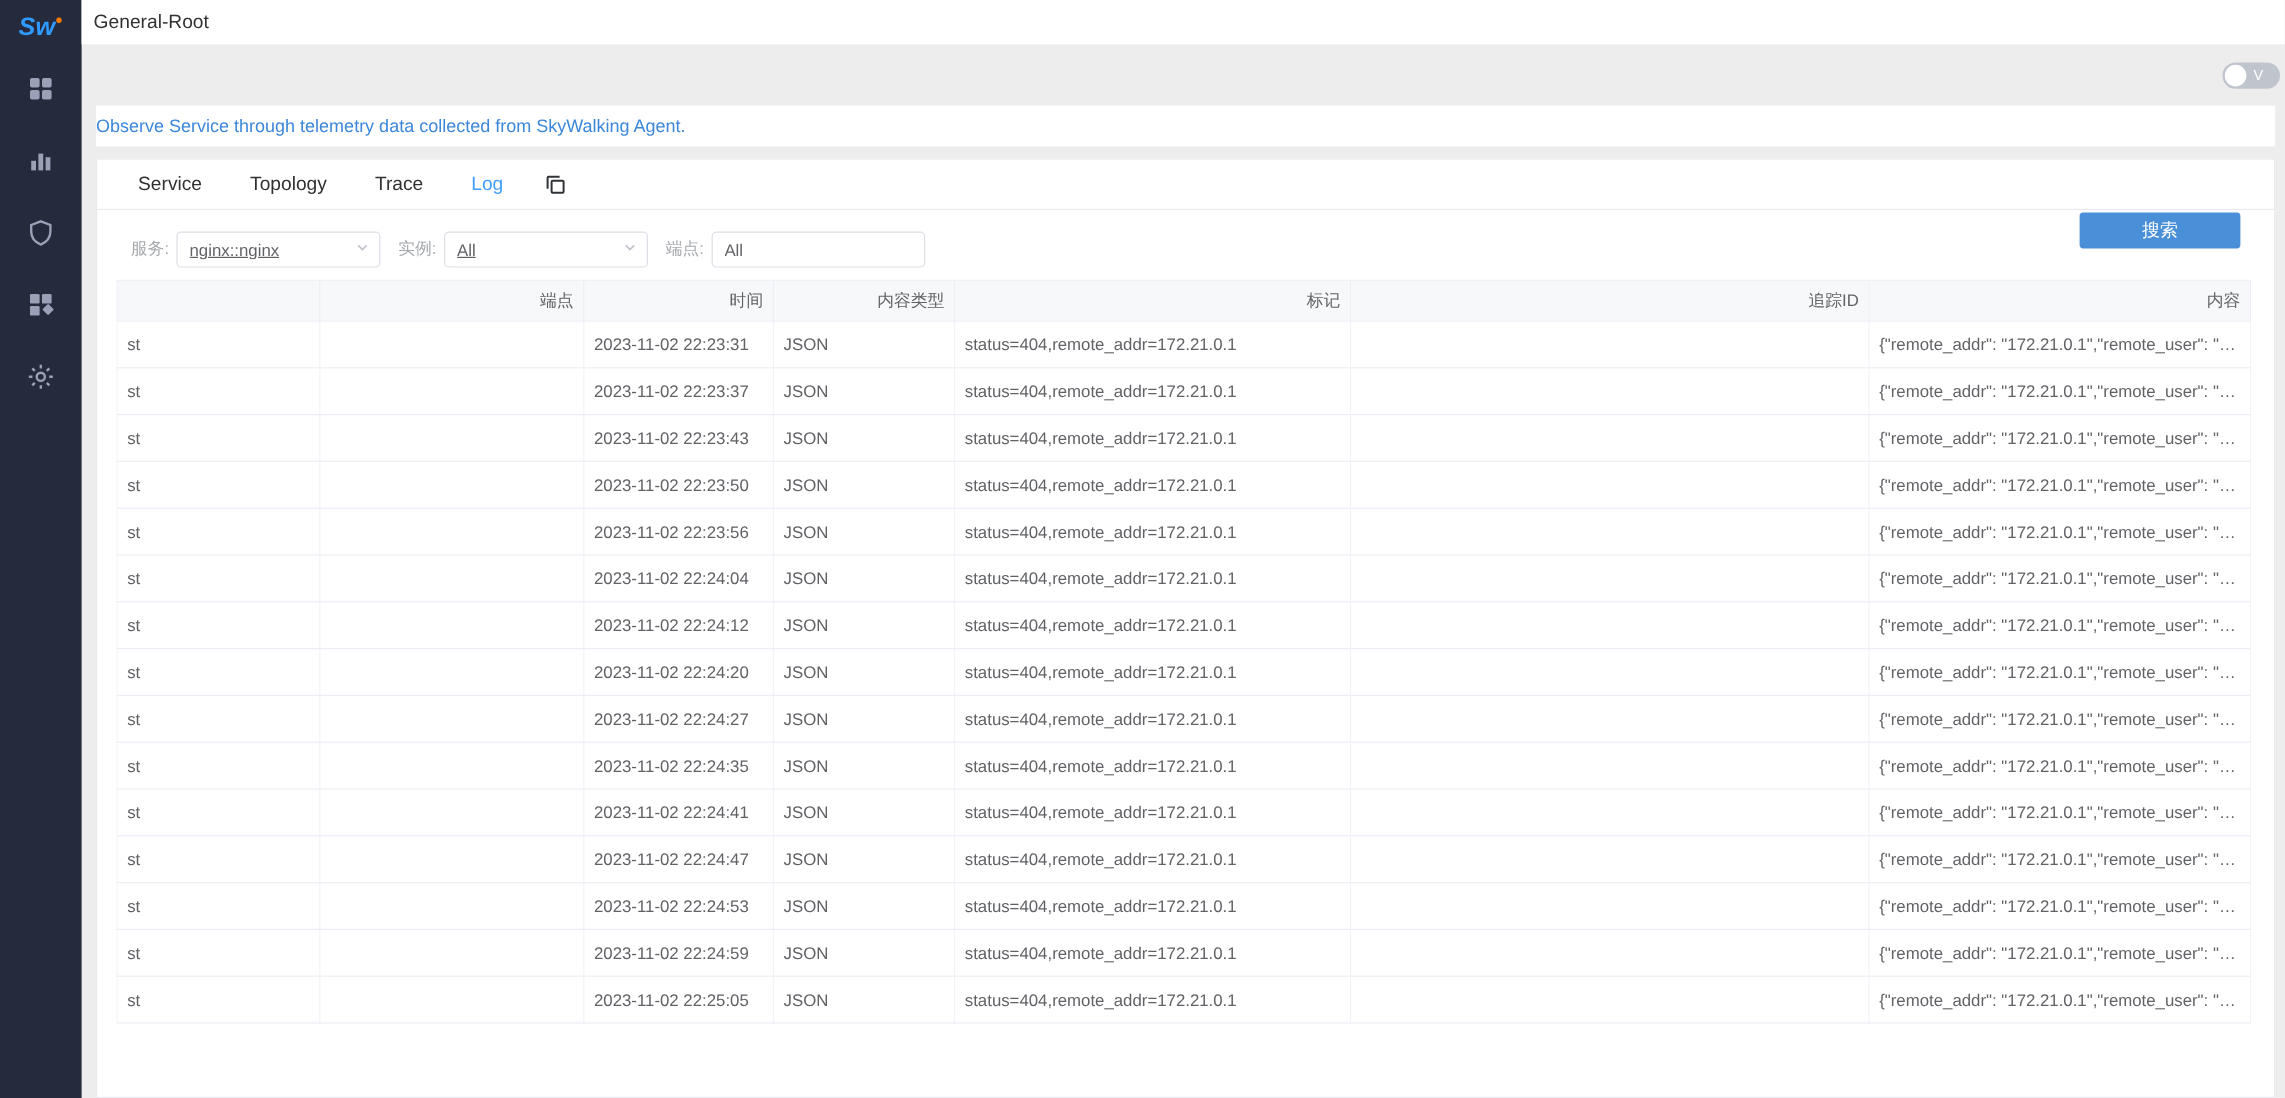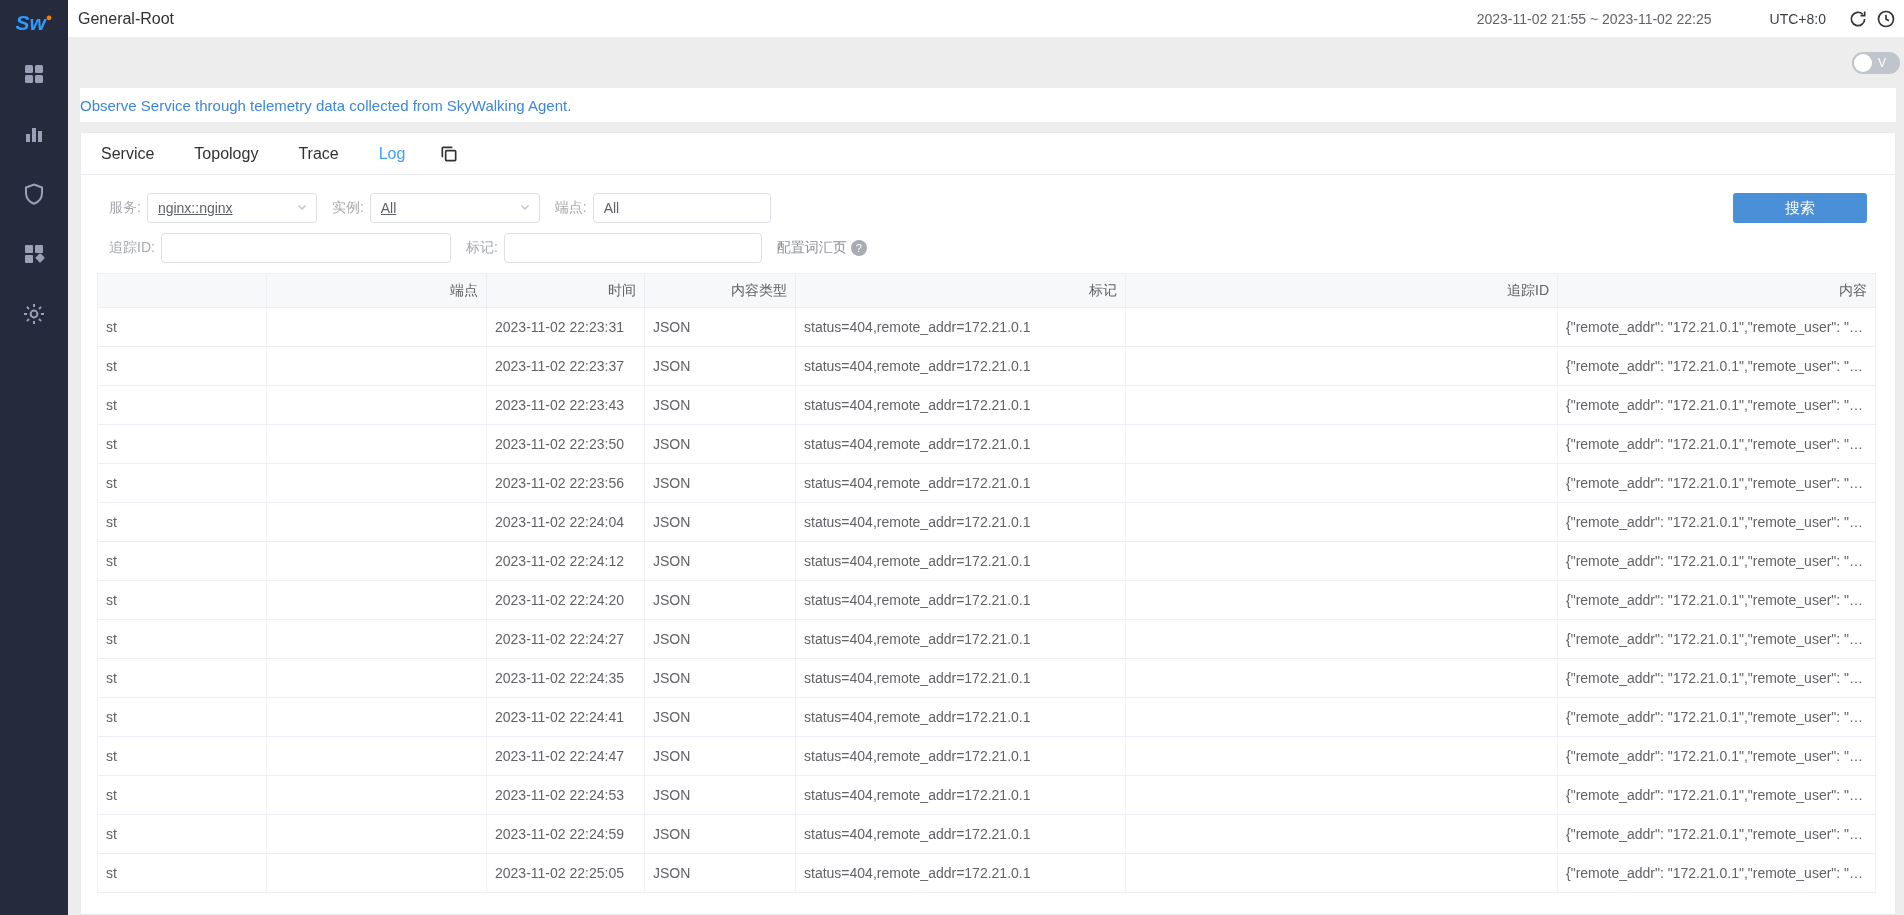--- a/index.html
+++ b/index.html
@@ -36,21 +36,21 @@
 
   .banner { background:#fff; margin:0 8px 10px 12px; height:34px; display:flex; align-items:center;
     flex-shrink:0; }
   .banner-text { color:var(--banner-link,#3d87d9); font-size:15px; }
 
   
   .panel { background:#fff; margin:0 8px 0 12px; flex:1; overflow:hidden;
     display:flex; flex-direction:column; border:1px solid #e9eaee; }
 
   .tabs { display:flex; align-items:center; height:42px; border-bottom:1px solid #e8eaed;
-    flex-shrink:0; }
+    padding-left:14px; flex-shrink:0; }
   .tab { padding:0 20px; font-size:16px; color:#303133; height:100%;
     display:flex; align-items:center; cursor:pointer; }
   .tab.active { color:var(--accent,#409eff); }
   .tabs-extra { width:20px; height:20px; color:#2f3337; margin-left:14px; cursor:pointer; }
   .tabs-extra svg { width:100%; height:100%; }
 
   
   .filters { padding:18px 0 0 28px; position:relative; flex-shrink:0; }
   .frow { display:flex; align-items:center; margin-bottom:10px; }
   .flabel { color:#a6a9ad; font-size:14px; margin-right:6px; white-space:nowrap; }
@@ -61,21 +61,21 @@
   .finput { height:30px; border:1px solid #dcdfe6; border-radius:4px; background:#fff;
     padding:0 10px; font-size:14px; color:#606266; margin-right:15px;
     font-family:"Liberation Sans","DejaVu Sans",sans-serif; outline:none; }
   .w-endpoint { width:178px; }
   .w-trace { width:290px; }
   .w-tag { width:258px; }
   .config-link { color:#8d9095; font-size:14px; display:flex; align-items:center; cursor:pointer; }
   .q-icon { width:16px; height:16px; border-radius:50%; background:#a8abb2; color:#fff; font-size:11px;
     display:inline-flex; align-items:center; justify-content:center; margin-left:4px; }
   .hint { font-weight:bold; color:#5a5e66; font-size:14px; padding:2px 0 16px; }
-  .search-btn { position:absolute; right:28px; top:18px; width:134px; height:30px;
+  .search-btn { position:absolute; right:28px; top:2px; width:134px; height:30px;
     background:var(--search-button,#4a90d9); color:#fff; border:none; border-radius:3px;
     font-size:15px; cursor:pointer; font-family:"Liberation Sans","DejaVu Sans",sans-serif; }
 
   
   .table-wrap { margin:0 19px 0 16px; flex:1; overflow:hidden; }
   table { width:100%; border-collapse:collapse; table-layout:fixed; font-size:14px; color:#606266; }
   thead th { background:#f7f8fa; height:34px; text-align:right; font-weight:normal; color:#606266;
     padding:0 8px; border:1px solid #ebeef5; white-space:nowrap; overflow:hidden; }
   tbody td { height:39px; padding:0 8px; border-bottom:1px solid #ebeef5; border-right:1px solid #f2f3f5;
     border-left:1px solid #f2f3f5; white-space:nowrap; overflow:hidden; text-overflow:ellipsis;
@@ -125,36 +125,20 @@
             <circle cx="12" cy="12" r="3.4"></circle>
             <path d="M12 2v3M12 19v3M2 12h3M19 12h3M4.9 4.9l2.1 2.1M17 17l2.1 2.1M19.1 4.9L17 7M7 17l-2.1 2.1"></path>
           </svg></span>
     </div>
   </aside>
 
   <div class="main">
 
     <header class="topbar">
       <span class="topbar-title">General-Root</span>
-      <div class="topbar-right">
-        <span class="time-range">2023-11-02 21:55 ~ 2023-11-02 22:25</span>
-        <span class="timezone">UTC+8:0</span>
-        <span class="tb-icon">
-            <svg viewBox="0 0 24 24" fill="none" stroke="currentColor" stroke-width="2">
-              <path d="M20 12a8 8 0 1 1-2.3-5.7"></path>
-              <path d="M20 3v5h-5"></path>
-            </svg>
-          </span>
-        <span class="tb-icon">
-            <svg viewBox="0 0 24 24" fill="none" stroke="currentColor" stroke-width="2">
-              <circle cx="12" cy="12" r="9"></circle>
-              <path d="M12 7v5l3.5 2"></path>
-            </svg>
-          </span>
-      </div>
     </header>
 
     <div class="strip">
       <div class="switch">
         <span class="knob"></span>
         <span class="sw-label">V</span>
       </div>
     </div>
 
     <div class="banner">
@@ -186,30 +170,20 @@
           <span class="flabel">实例:</span>
           <div class="select">
             <span class="sel-value">All</span>
             <span><svg viewBox="0 0 12 12">
                   <path d="M2.5 4.5 L6 8 L9.5 4.5" fill="none" stroke="#c0c4cc" stroke-width="1.5"></path>
                 </svg></span>
           </div>
           <span class="flabel">端点:</span>
           <input class="finput w-endpoint" value="All" style="">
         </div>
-        <div class="frow">
-          <span class="flabel">追踪ID:</span>
-          <input class="finput w-trace" value="" style="">
-          <span class="flabel">标记:</span>
-          <input class="finput w-tag" value="" style="">
-          <span class="config-link">
-            <span>配置词汇页</span>
-            <span class="q-icon">?</span>
-          </span>
-        </div>
         <button class="search-btn">搜索</button>
       </div>
 
       <div class="table-wrap">
         <table id="log-table">
           <thead>
             <tr id="log-thead-row">
                 <th style="width: 169px;"></th>
                 <th style="width: 220px;">端点</th>
                 <th style="width: 158px;">时间</th>

